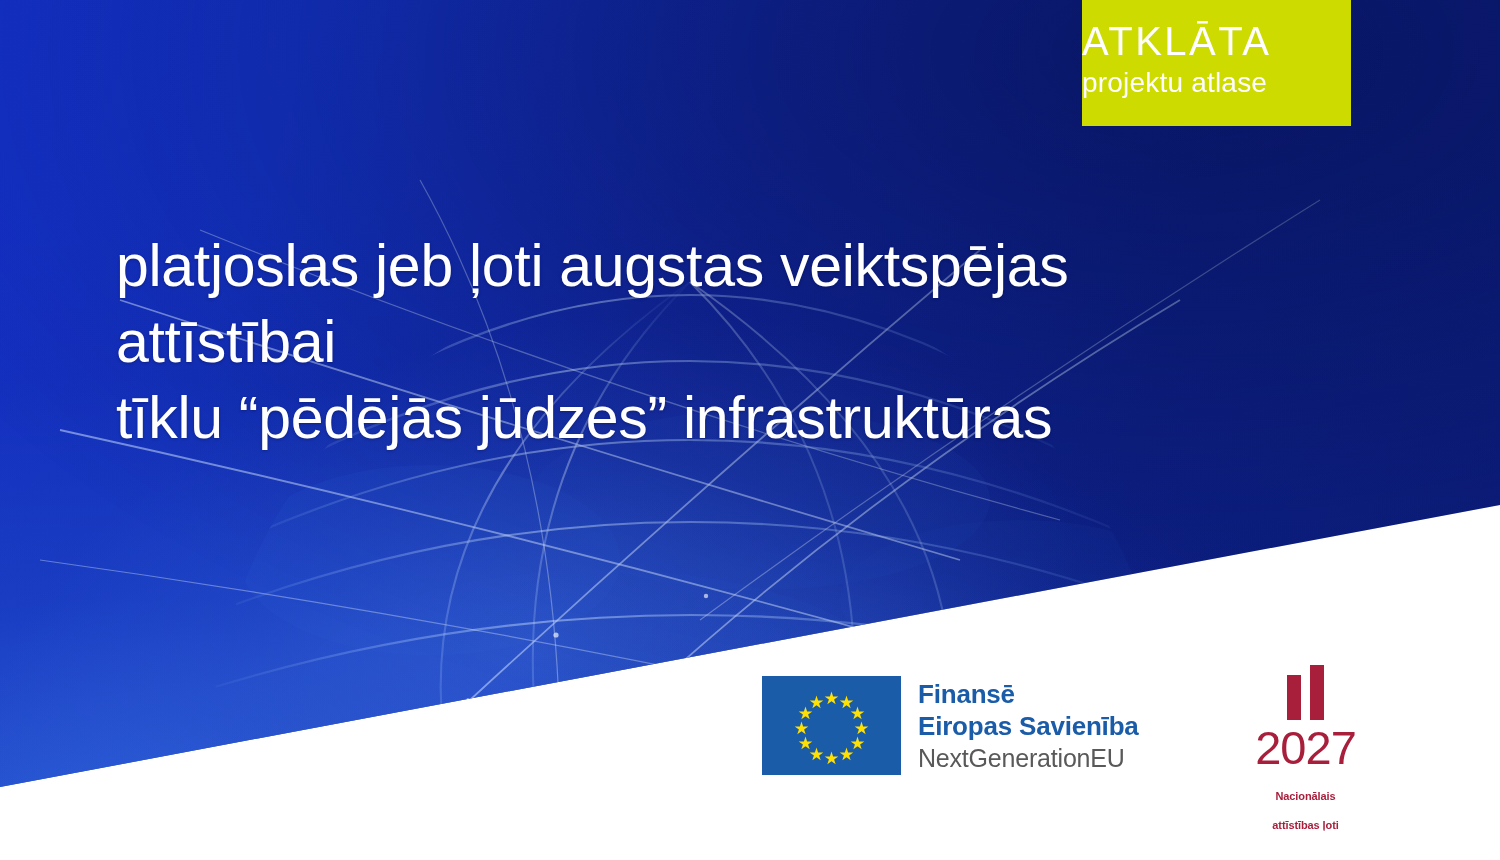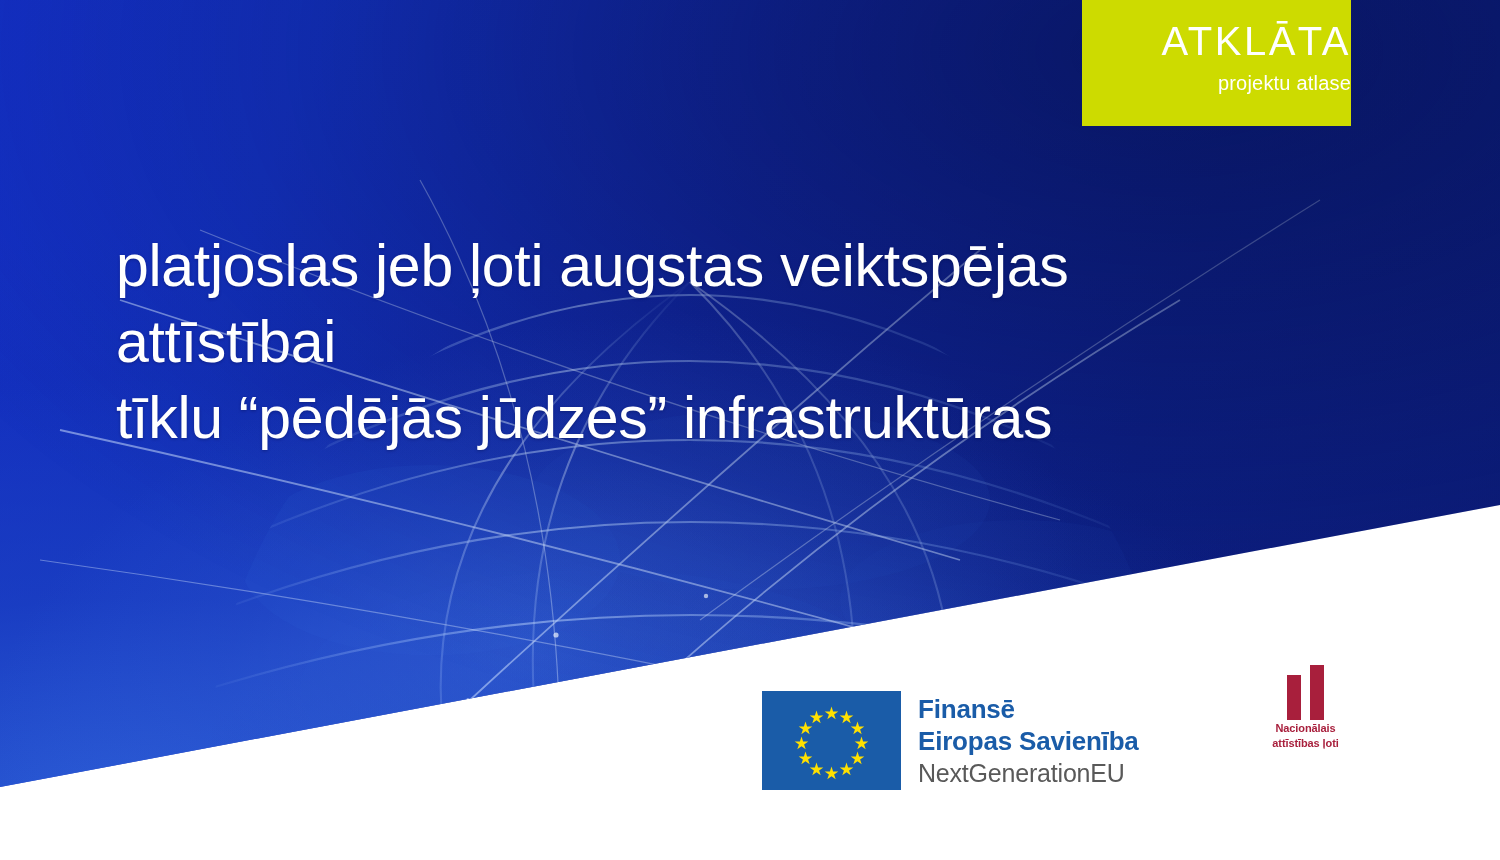--- a/index.html
+++ b/index.html
@@ -70,32 +70,32 @@
   
   .badge {
     position: absolute;
     left: 1082px;
     top: 0;
     width: 269px;
     height: 126px;
     background: #cddb00;
     box-sizing: border-box;
     padding-top: 16px;
-    text-align: right;
+    text-align: left;
   }
   .badge-title {
     color: #ffffff;
     font-size: 40px;
     letter-spacing: 2.5px;
     line-height: 50px;
     font-weight: 400;
   }
   .badge-sub {
     color: #ffffff;
-    font-size: 20px;
+    font-size: 28px;
     line-height: 34px;
     font-weight: 400;
     letter-spacing: 0.2px;
   }
 
   
   .headline {
     position: absolute;
     left: 116px;
     top: 228px;
@@ -112,21 +112,21 @@
   }
   .hl-line.first { color: #d6e21a; }
   .hl-amount { font-weight: 700; }
   .hl-rest { font-weight: 400; }
   .hl-line.rest-line { font-weight: 400; }
 
   
   .eu-logo {
     position: absolute;
     left: 762px;
-    top: 691px;
+    top: 676px;
     display: flex;
     align-items: center;
   }
   .eu-flag {
     width: 139px;
     height: 99px;
     background: #1a5ca8;
     position: relative;
     flex: none;
   }
@@ -175,21 +175,21 @@
     font-weight: 400;
     letter-spacing: -1px;
     margin-top: 2px;
   }
   .nap-sub {
     color: #a81f3c;
     font-size: 11px;
     line-height: 14px;
     font-weight: 700;
     letter-spacing: -0.1px;
-    margin-top: 1px;
+    margin-top: 15px;
   }
 </style>
 </head>
 <body>
 
 <div id="banner">
 
   <div class="blue-stage">
     <div class="blue-base"></div>
     <div class="glow-a"></div>
@@ -304,17 +304,18 @@
       <div class="eu-line2">Eiropas Savienība</div>
       <div class="eu-line3">NextGenerationEU</div>
     </div>
   </div>
 
   <div class="nap-logo">
     <div class="nap-bars">
       <div class="nap-bar-a"></div>
       <div class="nap-bar-b"></div>
     </div>
+    <div class="nap-year">2027</div>
     <div class="nap-sub">Nacionālais</div>
     <div class="nap-sub">attīstības ļoti</div>
   </div>
 
 </div>
 
 </body></html>

